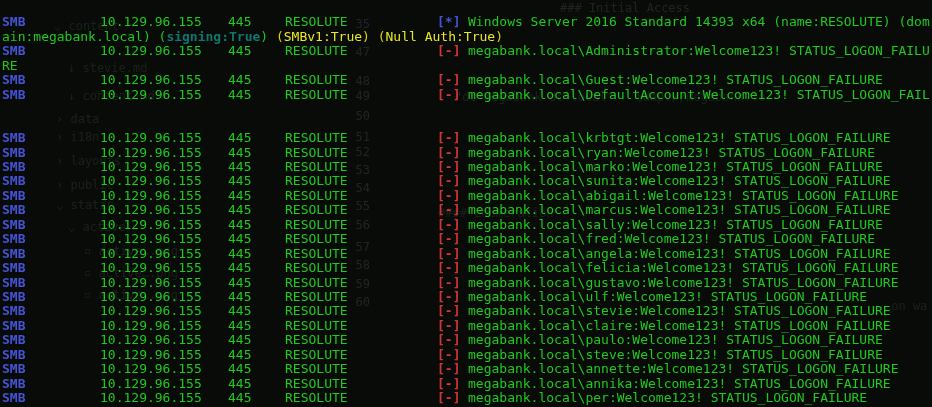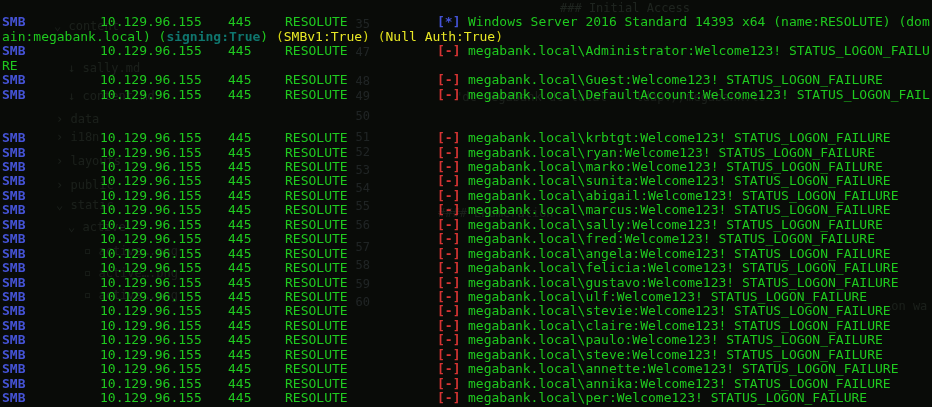--- a/index.html
+++ b/index.html
@@ -37,21 +37,21 @@
 </style>
 </head>
 <body>
 
 <div class="screen">
 
   <div class="bg-layer">
     <span class="bg-item crumb" style="left: 560px; top: 1px;">### Initial Access</span>
 
   <span class="bg-item" style="left: 54px; top: 19px;">⌄ content</span>
-      <span class="bg-item" style="left: 68px; top: 61px;">↓ sally.md</span>
+      <span class="bg-item" style="left: 68px; top: 61px;">↓ stevie.md</span>
       <span class="bg-item" style="left: 68px; top: 89px;">↓ content.md</span>
       <span class="bg-item" style="left: 56px; top: 112px;">› data</span>
       <span class="bg-item" style="left: 56px; top: 130px;">› i18n</span>
       <span class="bg-item" style="left: 56px; top: 154px;">› layouts</span>
       <span class="bg-item" style="left: 56px; top: 178px; text-align: right;">› public</span>
       <span class="bg-item" style="left: 56px; top: 198px;">⌄ static</span>
       <span class="bg-item" style="left: 68px; top: 220px;">⌄ active</span>
       <span class="bg-item" style="left: 84px; top: 244px;">▫ active….png</span>
       <span class="bg-item" style="left: 84px; top: 266px;">▫ active….png</span>
       <span class="bg-item" style="left: 84px; top: 288px;">▫ active….png</span>

